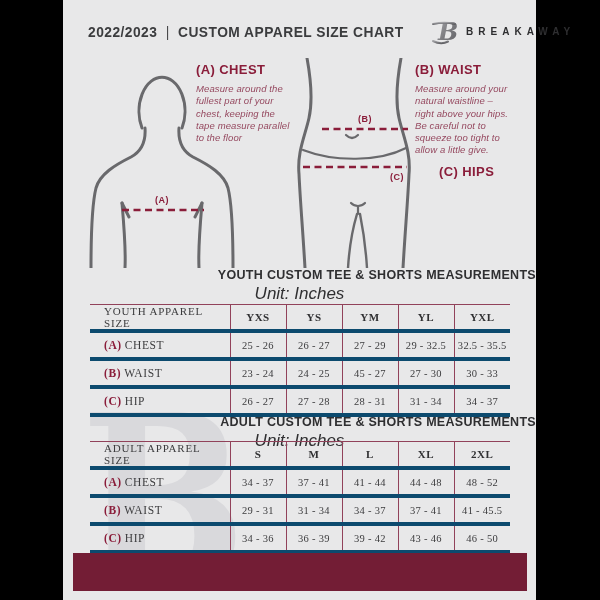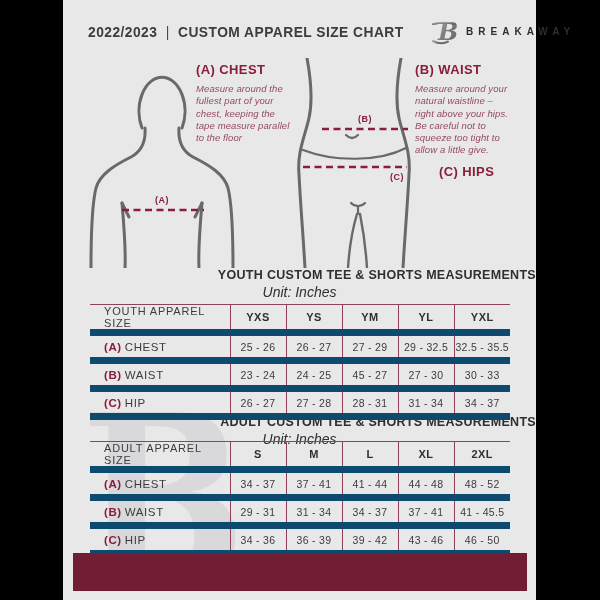--- a/index.html
+++ b/index.html
@@ -35,26 +35,26 @@
   .gb-c{left:352px;top:108px;margin-left:24px;}
   .guide-heading{font-weight:bold;font-size:13px;letter-spacing:.4px;color:#8a1d3a;}
   .guide-desc{
     margin-top:6px;font-style:italic;font-size:9.5px;line-height:1.29;
     color:#95485f;white-space:pre-line;letter-spacing:.1px;
   }
   
   .sec-title{position:absolute;left:0;right:0;text-align:right;
     font-weight:bold;font-size:12.5px;letter-spacing:.3px;color:#2f2f31;}
   .sec-unit{position:absolute;left:0;right:0;text-align:center;
-    font-style:italic;font-size:14px;color:#2f2f31;}
+    font-style:italic;font-size:17px;color:#2f2f31;}
   .size-table{position:absolute;left:27px;width:420px;
     border-collapse:collapse;table-layout:fixed;z-index:2;}
   .size-table col.c-label{width:140px;}
   .size-table col.c-size{width:56px;}
-  .size-table tr{border-top:1px solid #91425a;border-bottom:7px solid #0c4a6e;}
+  .size-table tr{border-top:1px solid #91425a;border-bottom:4px solid #0c4a6e;font-family:Liberation Serif, serif;}
   .size-table th.v,.size-table td.v{border-left:1px solid #91425a;}
   .size-table th,.size-table td{padding:0;background:transparent;}
   .size-table thead tr{height:26px;}
   .size-table tbody tr{height:28px;}
   th.label-hd{font-weight:normal;font-size:11px;letter-spacing:.8px;
     color:#3c3c3e;text-align:left;padding-left:14px;}
   th.size-hd{font-weight:bold;font-size:11px;letter-spacing:.5px;
     color:#303032;text-align:center;}
   td.row-label{font-size:11.5px;letter-spacing:.6px;color:#3c3c3e;
     text-align:left;padding-left:14px;}

